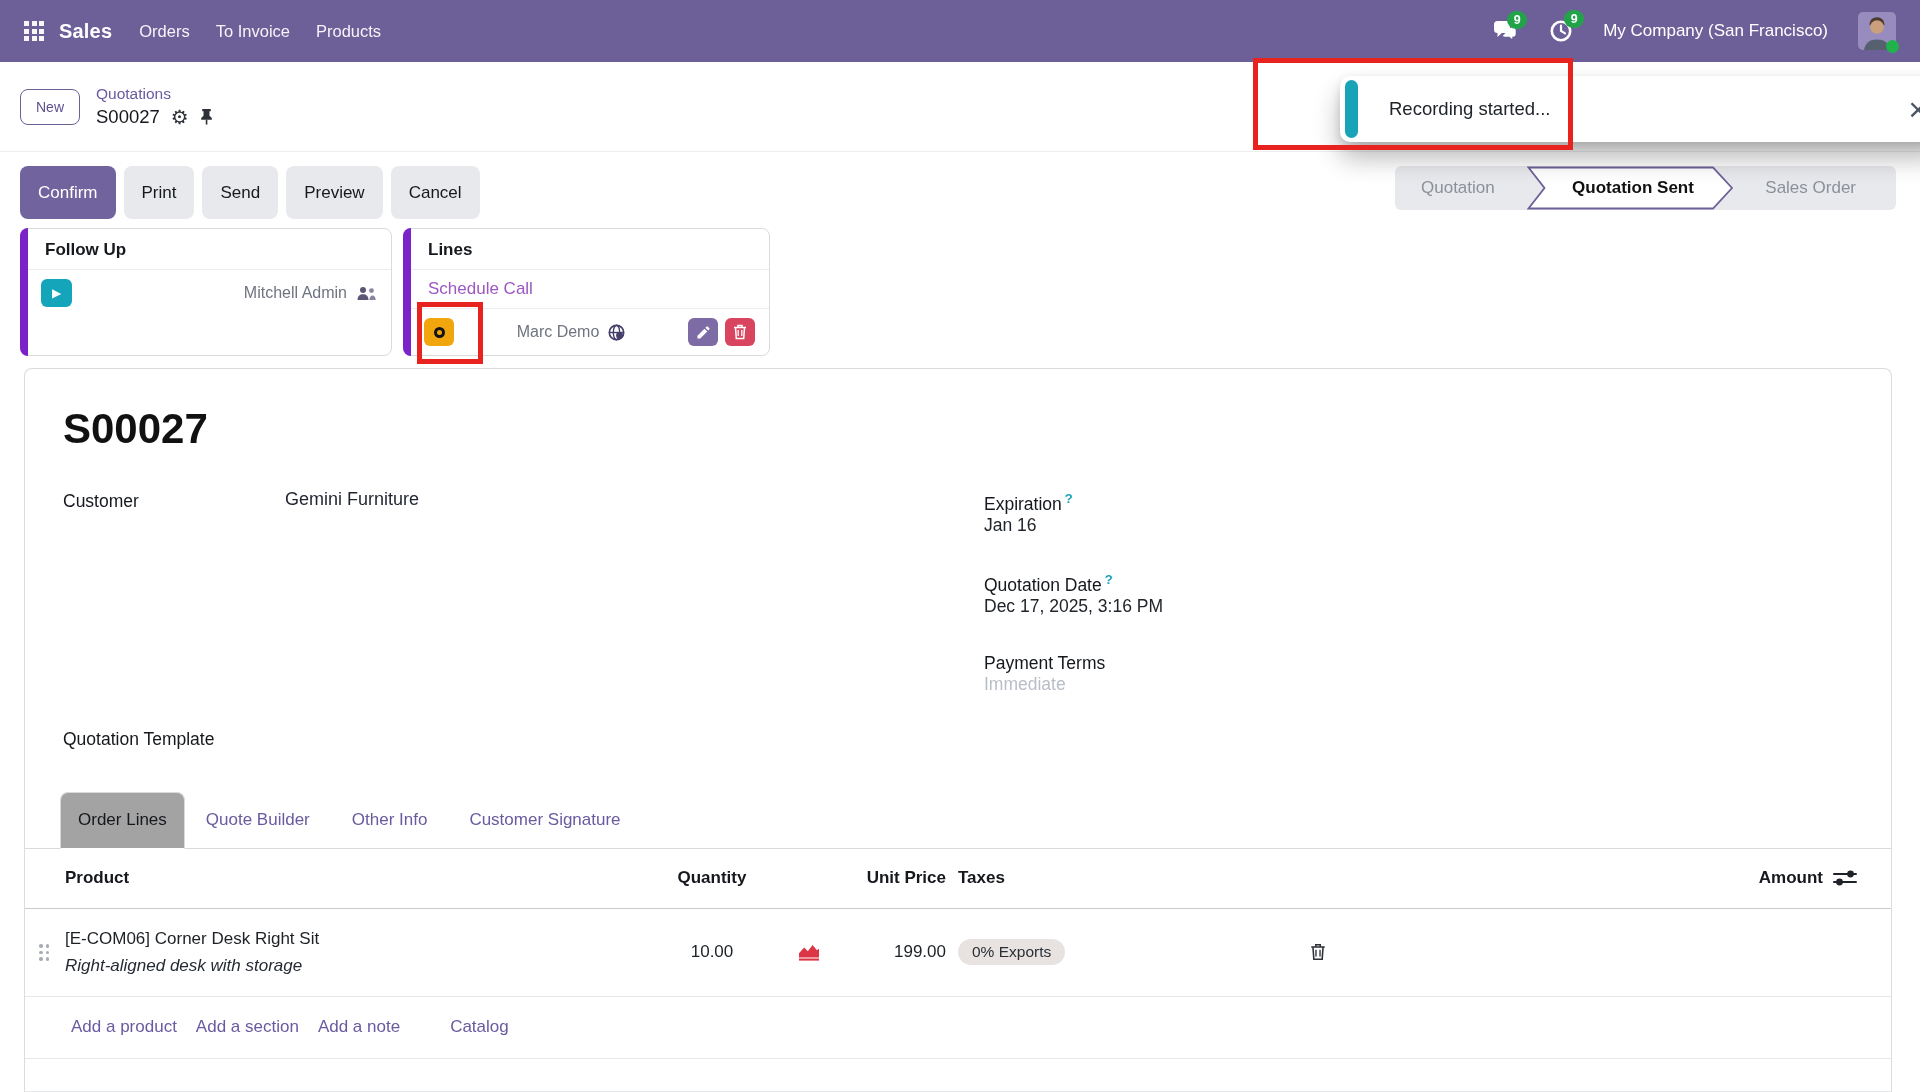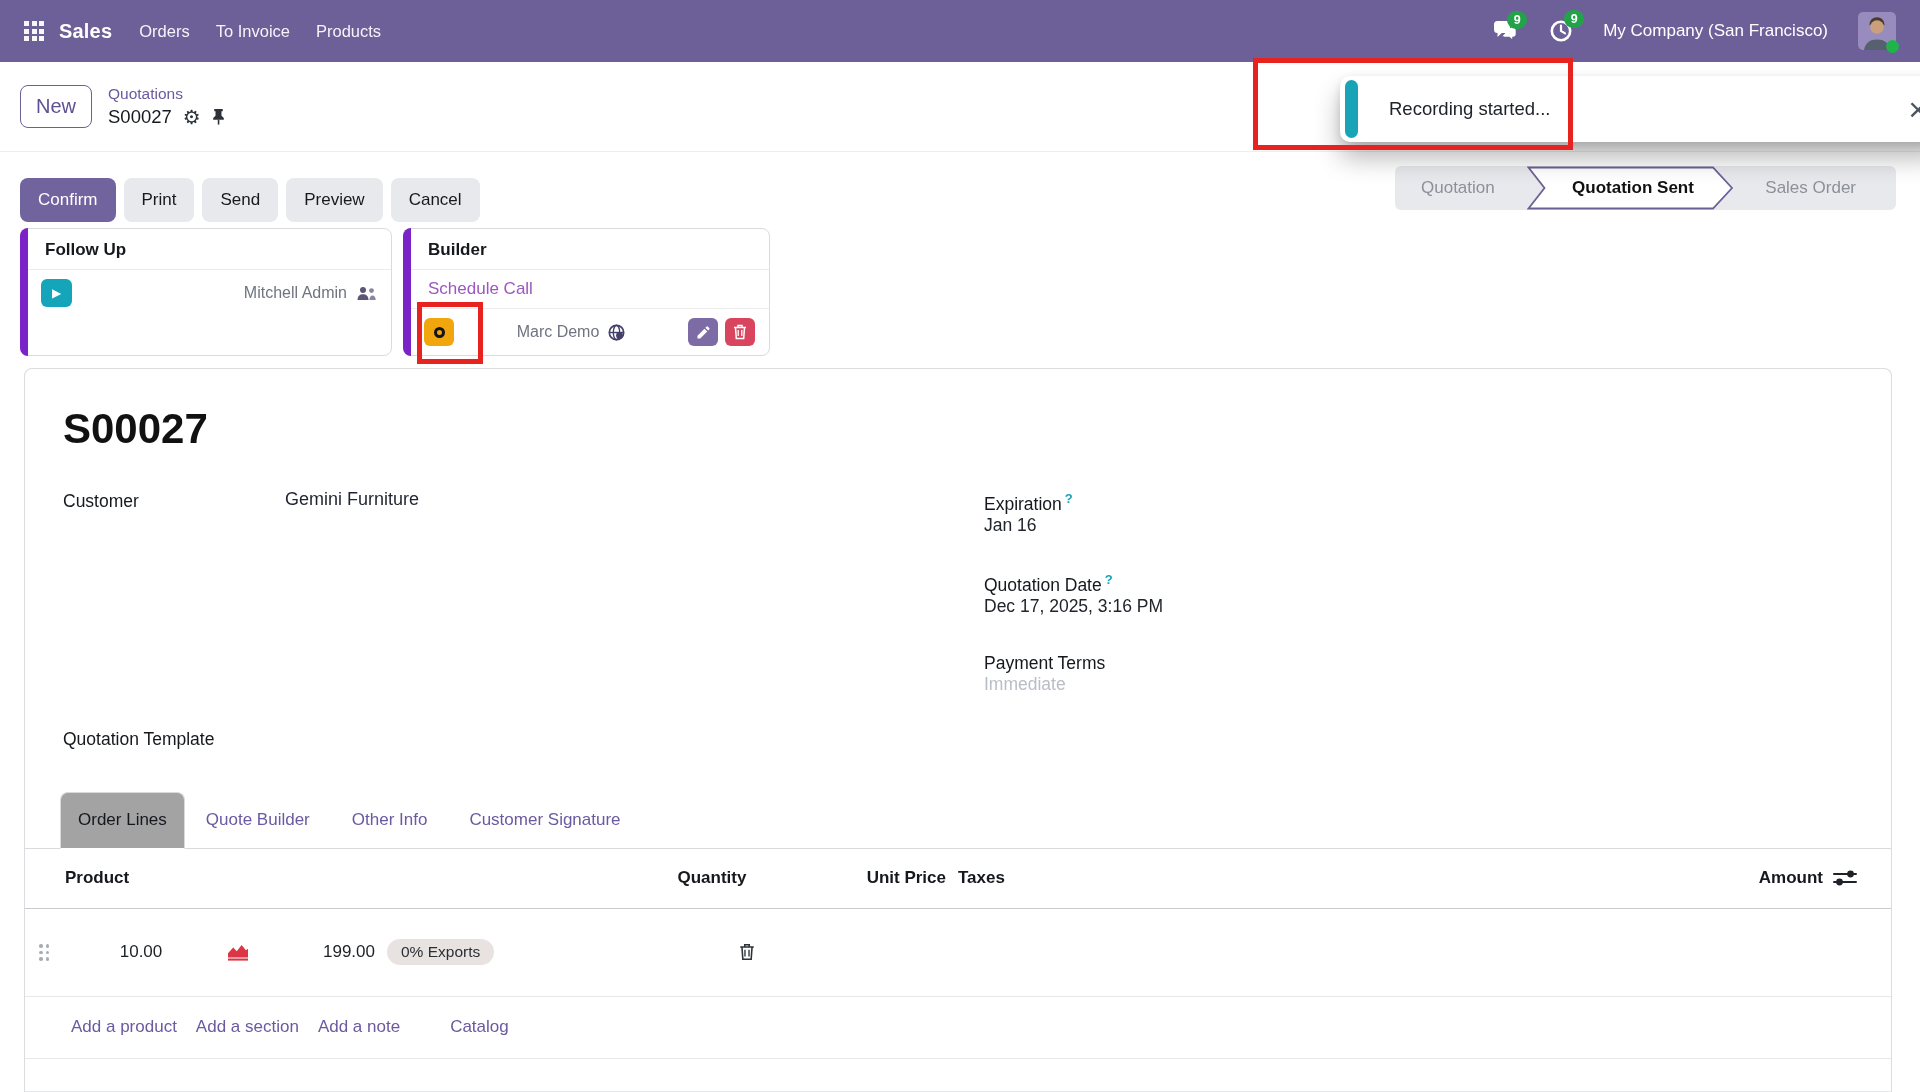--- a/index.html
+++ b/index.html
@@ -22,21 +22,21 @@
   .badge { position:absolute; top:-9px; left:15px; background:#23a349; color:#fff;
     font-size:12.5px; font-weight:700; border-radius:10px; padding:1.5px 6.5px; line-height:1.2; }
   .company { color:#fff; font-size:17px; }
   .avatar-wrap { position:relative; width:38px; height:38px; cursor:pointer; }
   .avatar-wrap svg { border-radius:5px; display:block; }
   .status-dot { position:absolute; right:-3px; bottom:-3px; width:13px; height:13px;
     border-radius:50%; background:#21b24c; }
   
   .crumb-bar { position:absolute; top:62px; left:0; width:1920px; height:90px; background:#fff;
     border-bottom:1px solid #eceef0; display:flex; align-items:center; padding:0 20px; }
-  .new-btn { border:1px solid #6d6098; background:#fff; color:#5f5191; font-size:20px;
+  .new-btn { border:1px solid #6d6098; background:#fff; color:#5f5191; font-size:14px;
     border-radius:8px; padding:9px 15px; cursor:pointer; font-family:inherit; }
   .bc-col { margin-left:16px; display:flex; flex-direction:column; line-height:1.3; }
   .bc-parent { color:#6a5aa0; font-size:15.5px; cursor:pointer; }
   .bc-current-row { display:flex; align-items:center; gap:11px; }
   .bc-current { font-size:18.5px; color:#15181d; }
   .gear-glyph { font-size:20px; color:#2d3238; line-height:1; cursor:pointer;
     font-family:"DejaVu Sans", sans-serif; }
   
   .toast { position:absolute; left:1340px; top:76px; width:604px; height:66px; background:#fff;
     border-radius:10px; z-index:40; box-shadow:0 16px 26px rgba(0,0,0,.28), 0 3px 8px rgba(0,0,0,.12);
@@ -44,23 +44,23 @@
   .toast-accent { position:absolute; left:5px; top:4px; bottom:4px; width:13px;
     border-radius:7px; background:#18a3b7; }
   .toast-msg { margin-left:49px; font-size:18.5px; color:#20252b; }
   .toast-close { position:absolute; right:16px; top:50%; transform:translateY(-50%);
     font-size:34px; font-weight:300; color:#4b5563; line-height:1; cursor:pointer; }
   .anno { position:absolute; border:5px solid #e8231f; z-index:50; pointer-events:none; }
   .anno-toast { left:1253px; top:58px; width:320px; height:92px; }
   .anno-clock { left:417px; top:302px; width:66px; height:62px; }
   
   .actions { position:absolute; top:166px; left:20px; display:flex; gap:8px; }
-  .btn { height:44px; padding:0 18px; border:none; border-radius:8px; font-size:17px;
+  .btn { height:53px; padding:0 18px; border:none; border-radius:8px; font-size:17px;
     font-family:inherit; background:#e8e9ec; color:#16191d; cursor:pointer;
-    display:flex; align-items:center;margin-top:12px; }
+    display:flex; align-items:center; }
   .btn-primary { background:#71639e; color:#fff; }
   
   .statusbar { position:absolute; top:166px; right:24px; width:501px; height:44px;
     background:#e8e9ec; border-radius:6px; display:flex; align-items:center;
     justify-content:space-between; }
   .step { color:#8b909a; font-size:17px; cursor:pointer; white-space:nowrap; }
   .step-first { padding-left:26px; }
   .step-last { padding-right:40px; }
   .step-active { position:relative; width:207px; height:44px; flex:0 0 auto; cursor:pointer; }
   .step-active svg { position:absolute; inset:0; }
@@ -257,21 +257,21 @@
             <circle cx="15.5" cy="4.6" r="2.4" fill="#8a84a0"></circle>
             <path d="M13.4 14c.2-3 1.3-4.6 3.1-4.6 1.9 0 3 1.6 3.2 4.6z" fill="#8a84a0"></path>
           </svg>
         </span>
       </div>
     </div>
   </div>
 
   <div class="card card-2">
     <span class="card-accent"></span>
-    <div class="card-title">Builder</div>
+    <div class="card-title">Lines</div>
     <div class="card-summary">
       <span class="link-purple-lt">Schedule Call</span>
     </div>
     <div class="card-footer">
       <button class="clock-btn">
           <b></b>
         </button>
       <div class="assignee assignee-mid">
         <span>Marc Demo</span>
         <span>
@@ -370,20 +370,24 @@
       <div class="col-handle">
         <span class="drag-dots">
           <i></i>
             <i></i>
             <i></i>
             <i></i>
             <i></i>
             <i></i>
         </span>
       </div>
+      <div class="col-product">
+        <div class="prod-name">[E-COM06] Corner Desk Right Sit</div>
+        <div class="prod-desc">Right-aligned desk with storage</div>
+      </div>
       <div class="col-qty">10.00</div>
       <div class="col-qticon">
         <span>
           <svg width="24" height="20" viewBox="0 0 24 20">
             <path d="M2 15.5v-4.2L7.2 5.4l3.6 3.8L15.6 3l4.3 5.2 2.1-1.4v8.7z" fill="#dc3545"></path>
             <rect x="2" y="16.5" width="20" height="2.1" fill="#dc3545"></rect>
           </svg>
         </span>
       </div>
       <div class="col-price">199.00</div>

